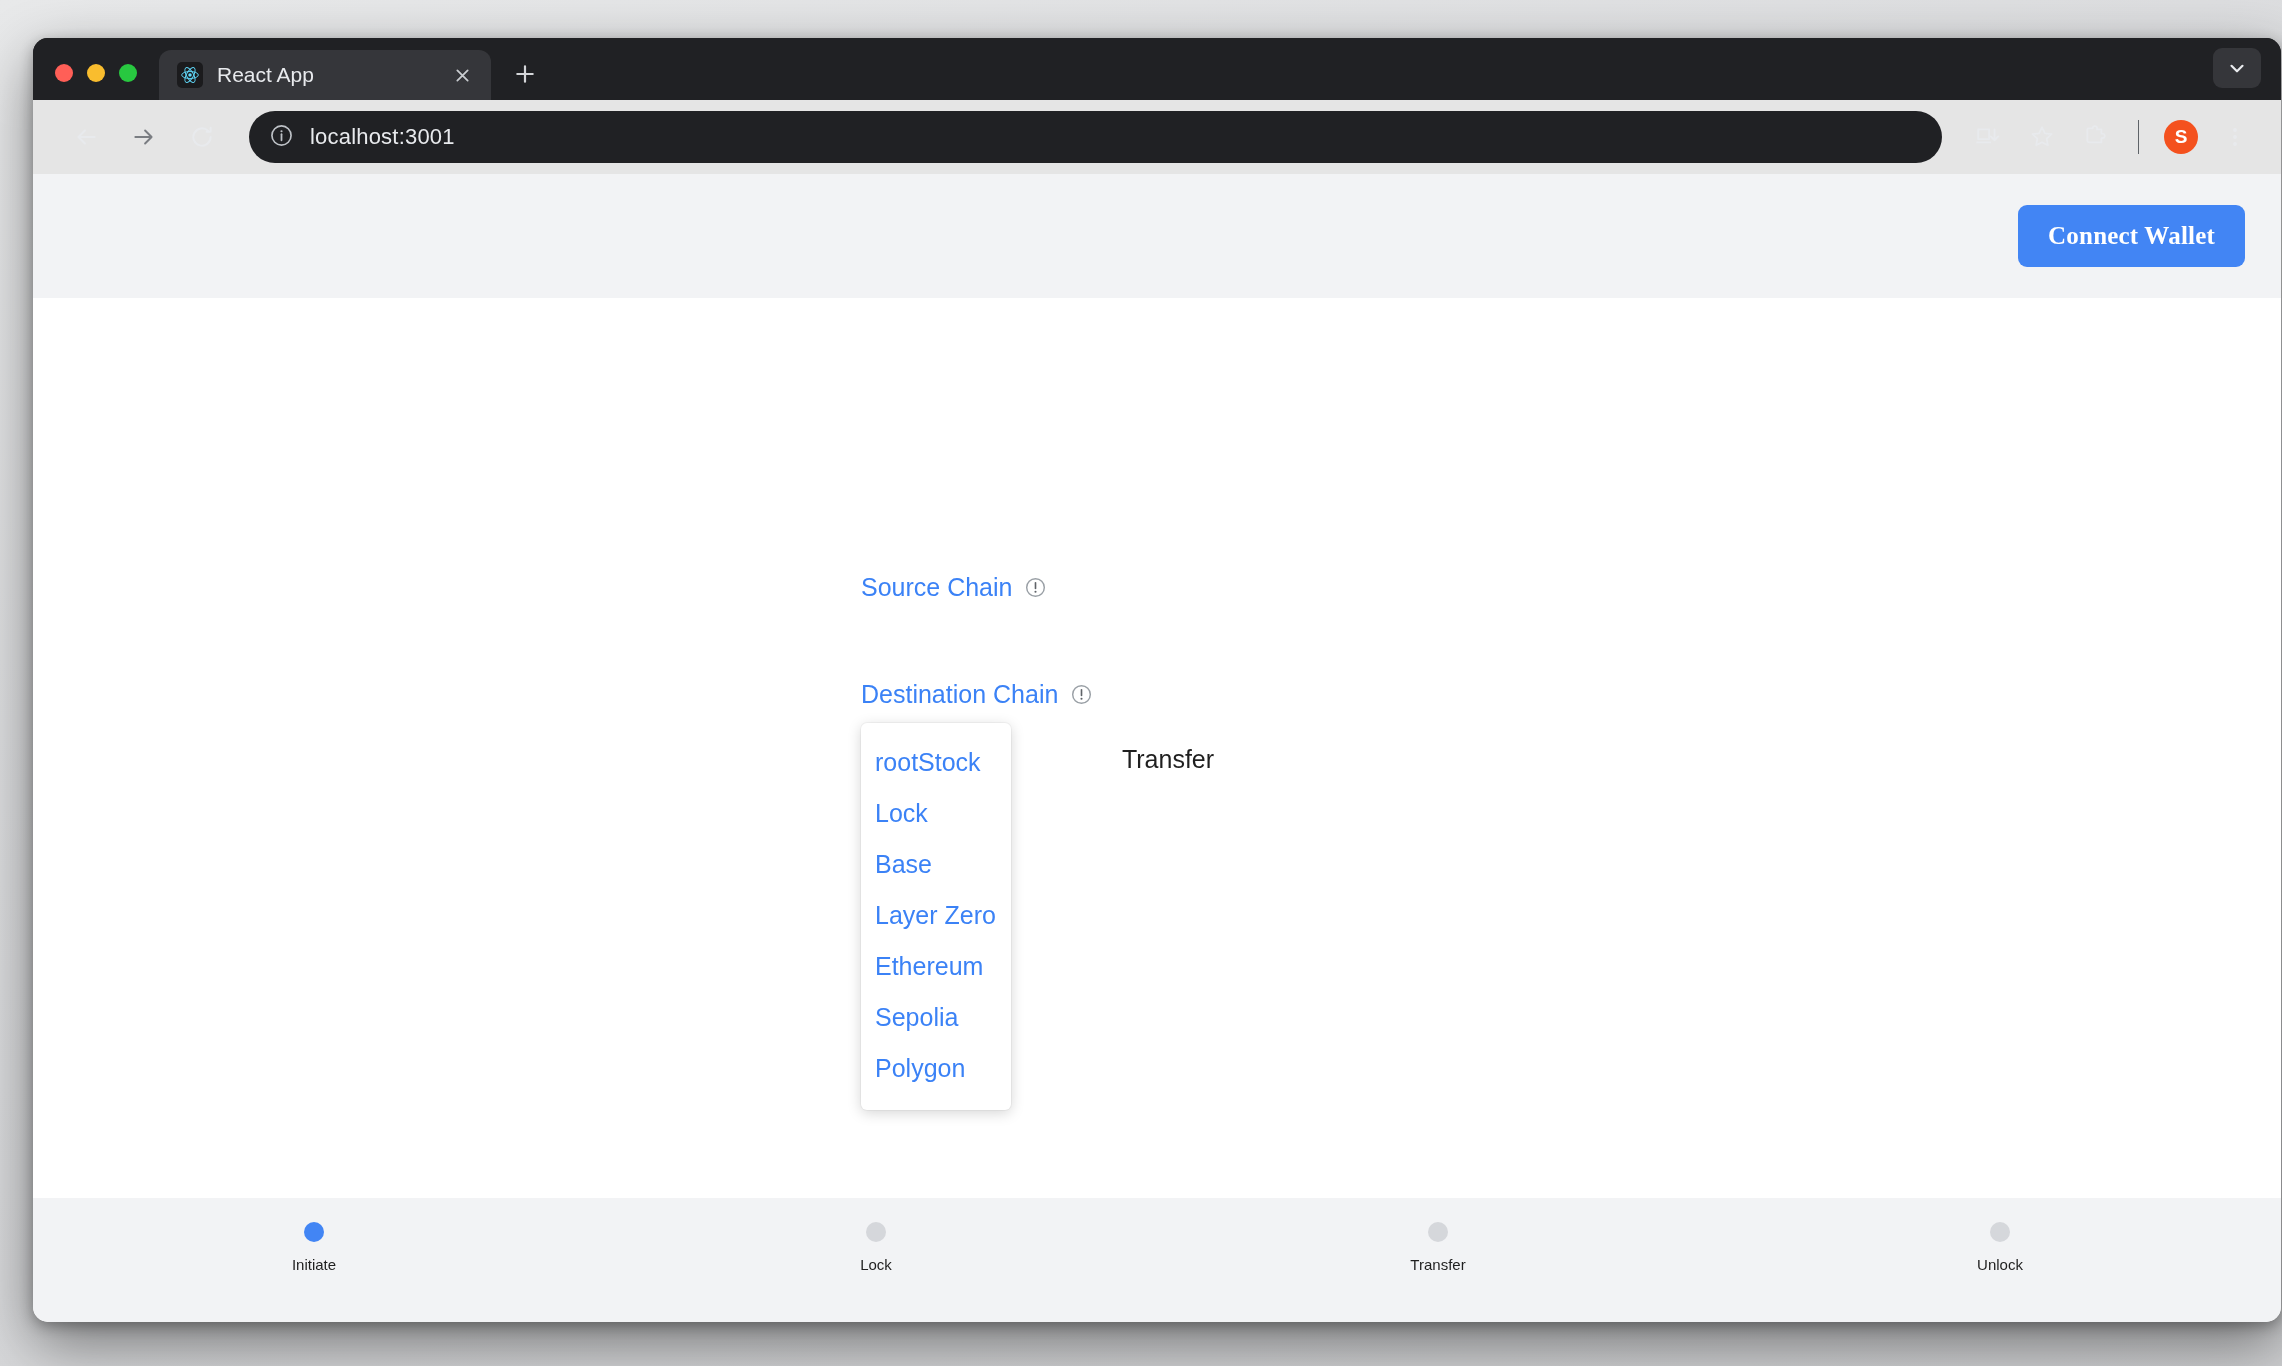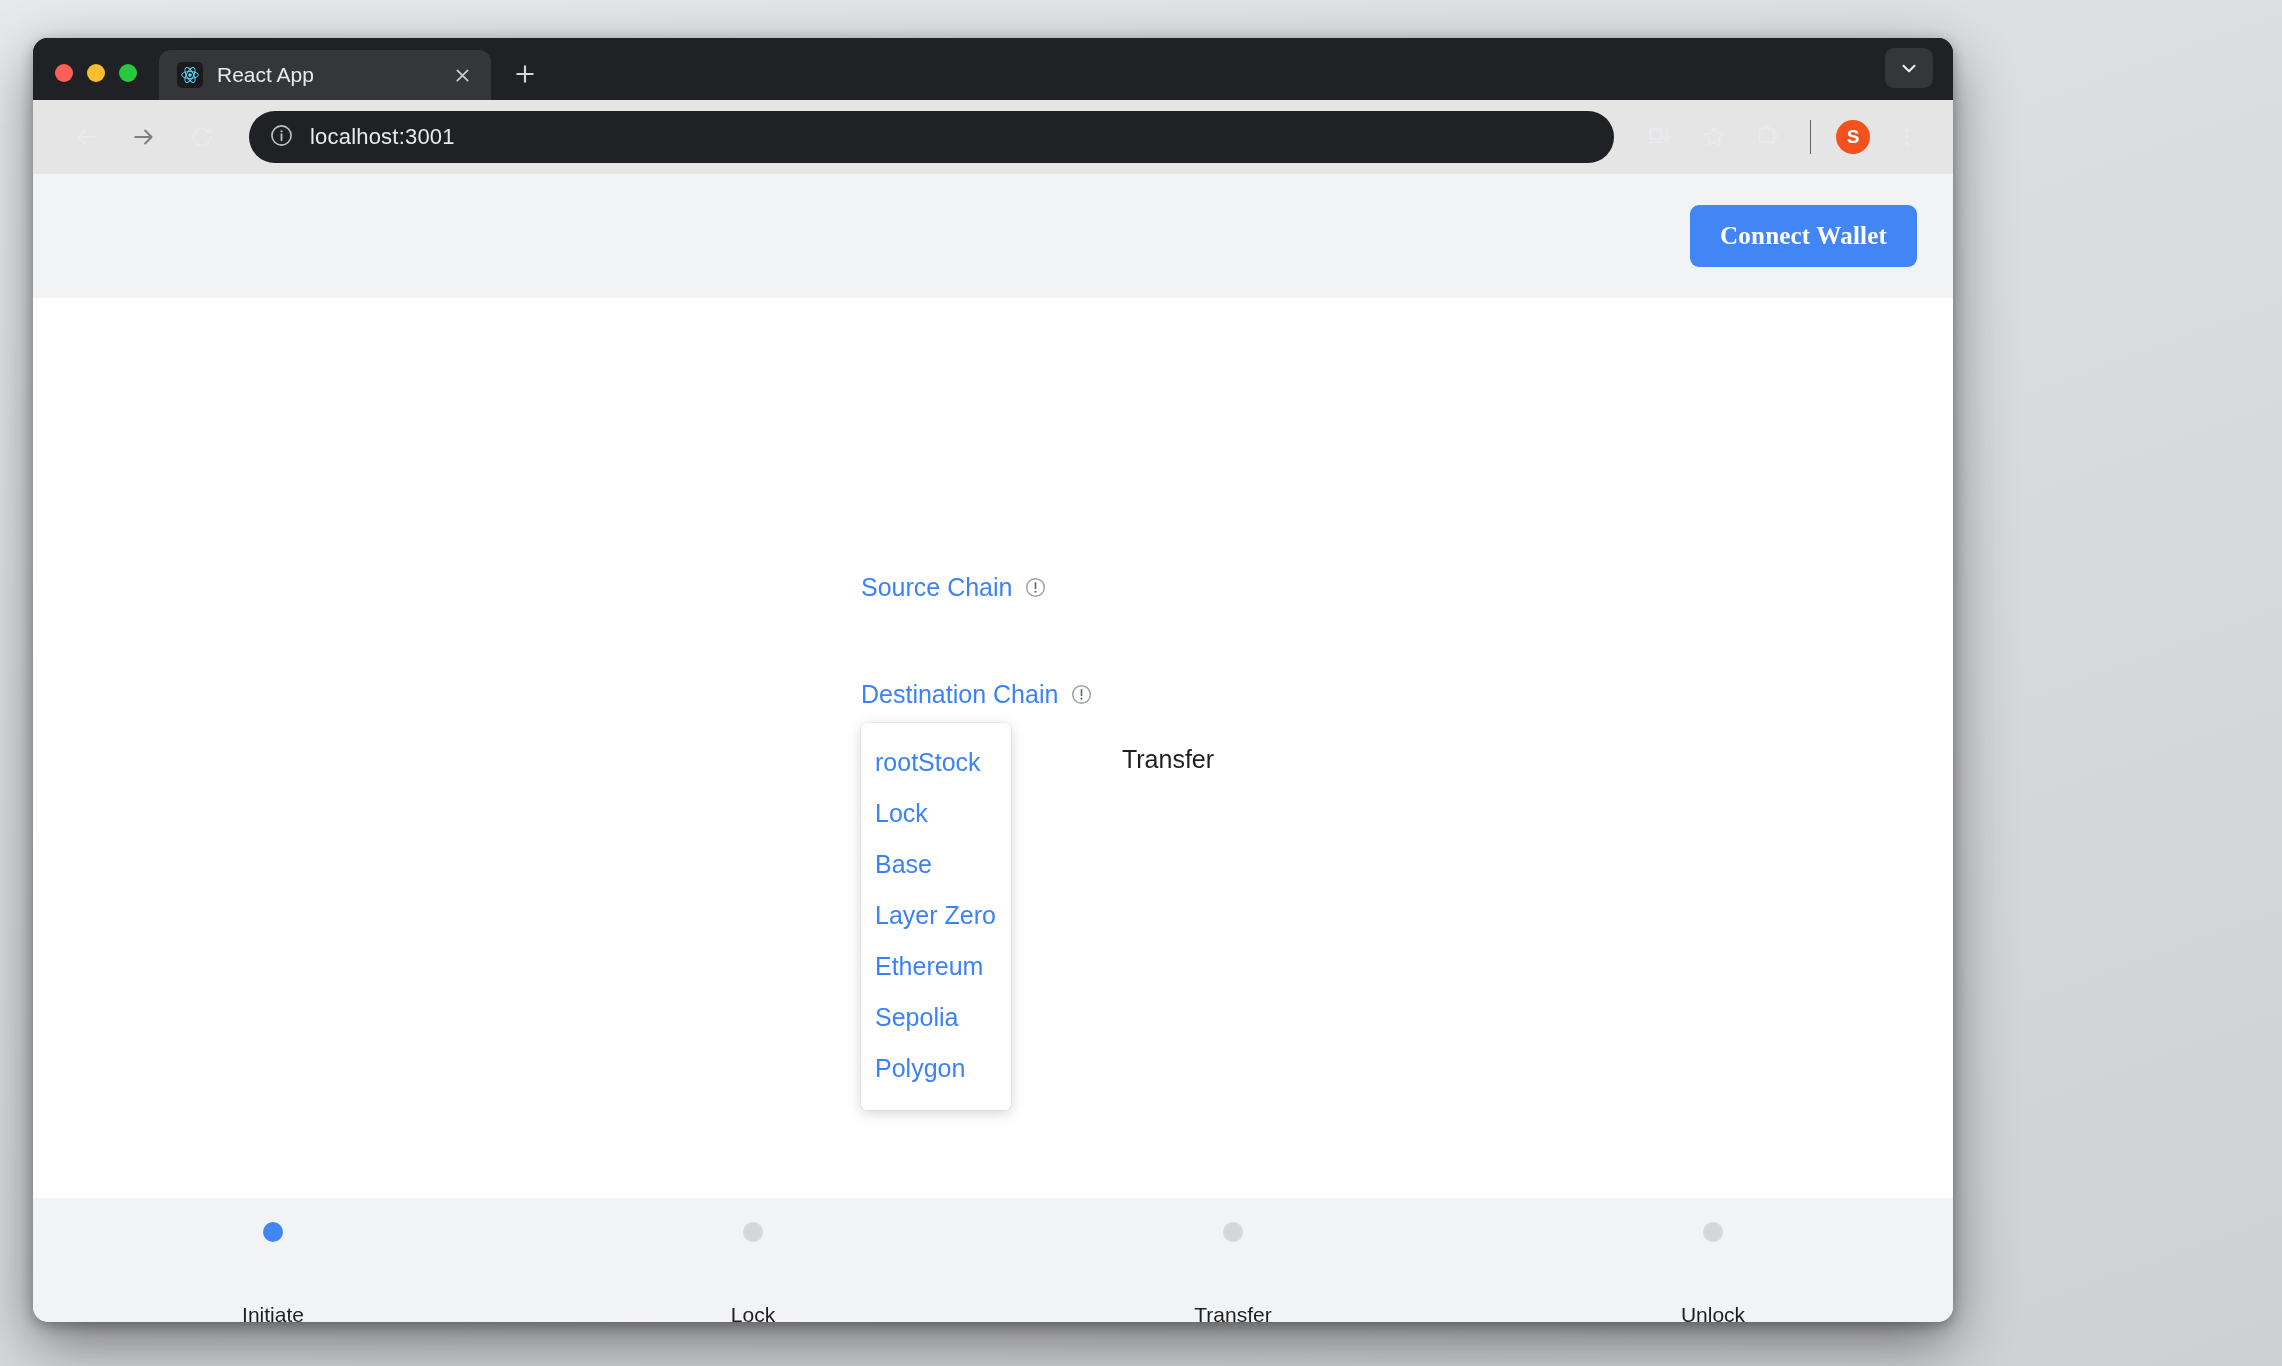--- a/index.html
+++ b/index.html
@@ -20,21 +20,21 @@
     position: absolute;
     inset: 0;
     background: linear-gradient(160deg, #e8e9ea 0%, #dcdddf 40%, #cfd0d2 100%);
   }
 
   
   .browser-window {
     position: absolute;
     left: 33px;
     top: 38px;
-    width: 1920px;
+    width: 2248px;
     height: 1284px;
     background: #202124;
     border-radius: 15px;
     box-shadow: 0 22px 60px rgba(0,0,0,0.45), 0 4px 14px rgba(0,0,0,0.30);
     overflow: hidden;
     display: flex;
     flex-direction: column;
   }
 
   
@@ -324,23 +324,22 @@
     gap: 14px;
   }
   .step-dot {
     width: 20px;
     height: 20px;
     border-radius: 50%;
     background: #d5d7db;
   }
   .step-dot.active { background: #4285f4; }
   .step-label {
-    font-size: 21px;
+    font-size: 15px;
     color: #1f1f1f;
-    margin-top: 47px;
   }
 </style>
 </head>
 <body>
 
 <div class="desktop"></div>
 
 <div class="browser-window">
 
   <div class="tab-strip">

